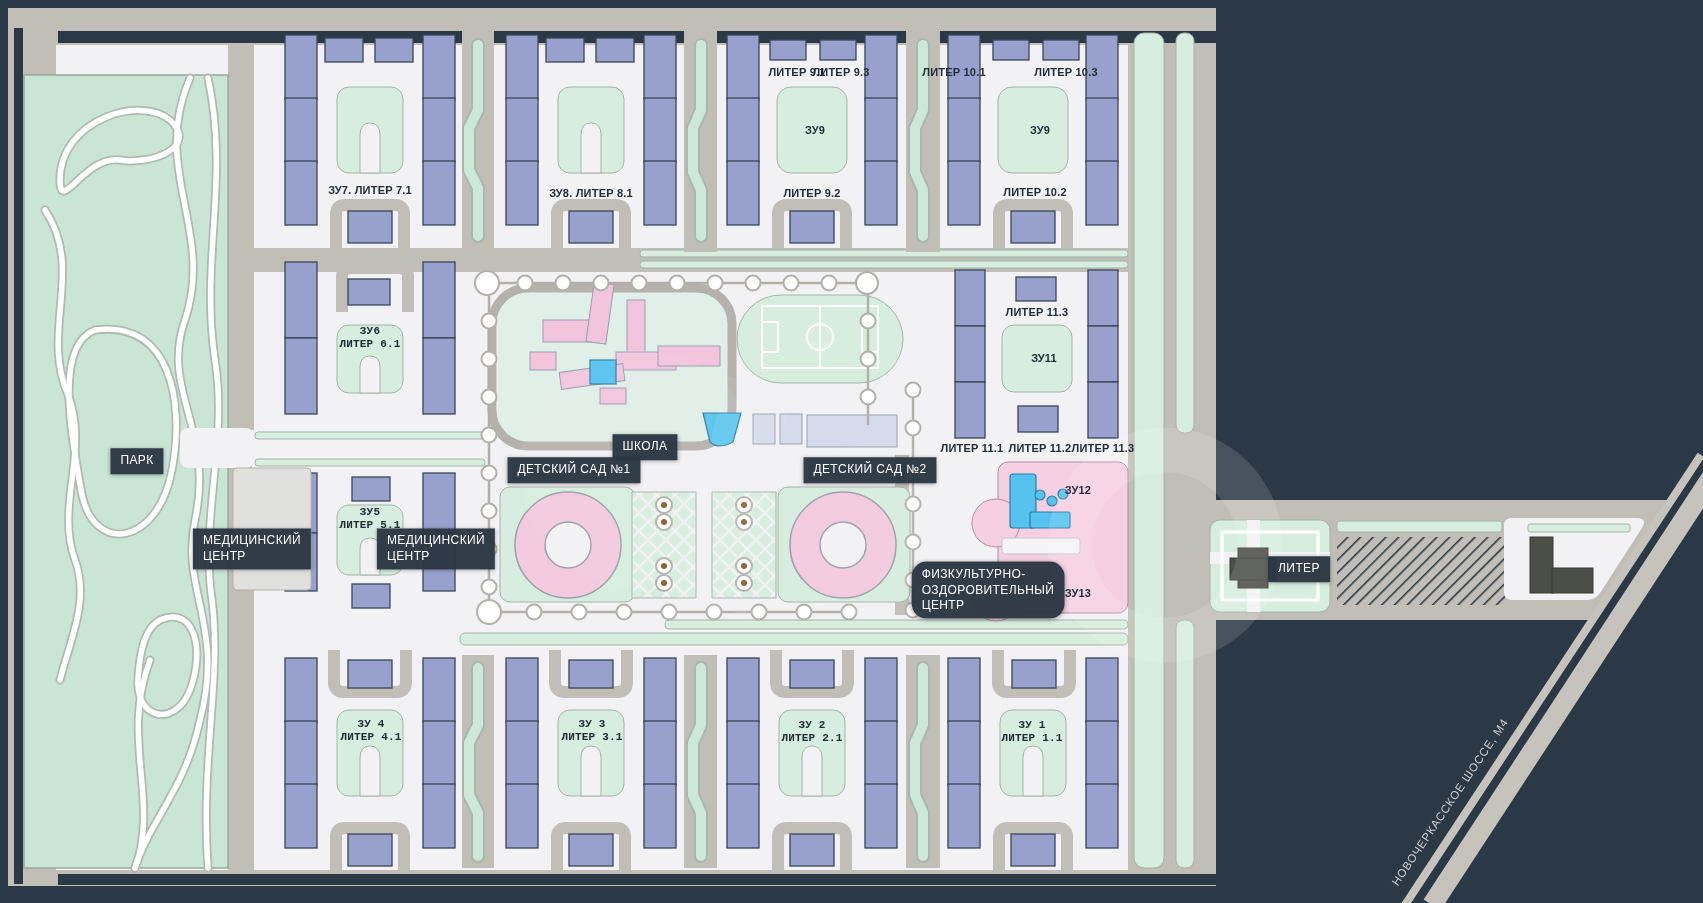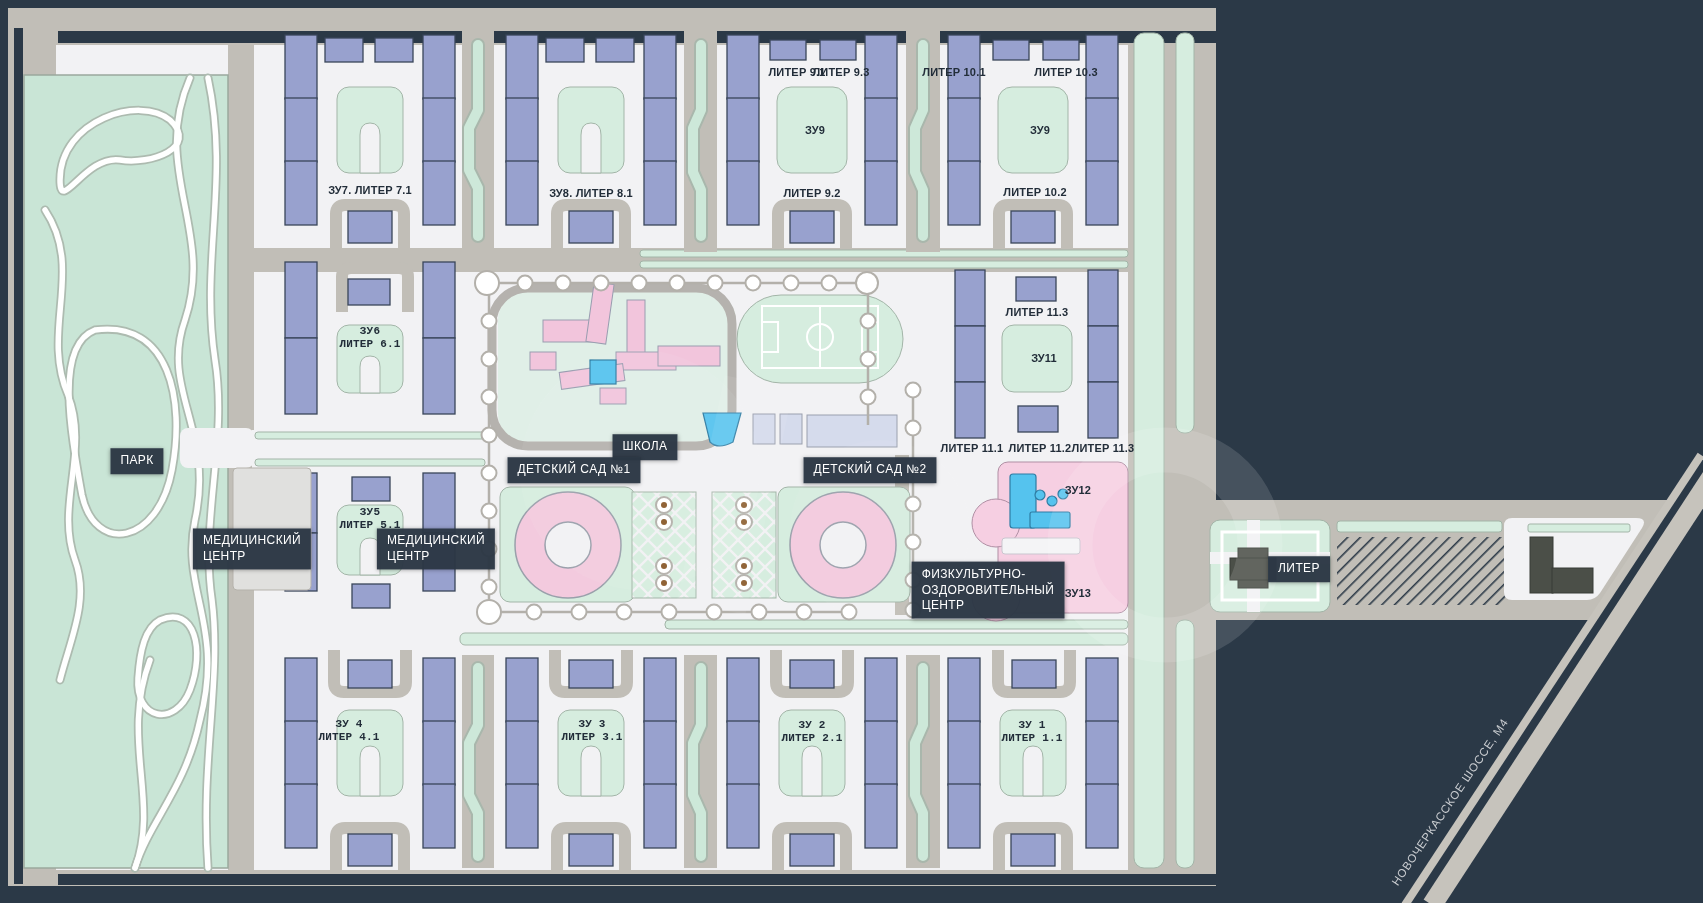--- a/index.html
+++ b/index.html
@@ -362,21 +362,21 @@
 <div class="box" style="left:574px;top:470px;">ДЕТСКИЙ САД №1</div>
 <div class="box" style="left:834px;top:470px;margin-left:36px;">ДЕТСКИЙ САД №2</div>
 <div class="box" style="left:252px;top:549px;text-align:left;">
   <span>МЕДИЦИНСКИЙ</span>
   <span>ЦЕНТР</span>
 </div>
 <div class="box" style="left:436px;top:549px;text-align:left;">
   <span>МЕДИЦИНСКИЙ</span>
   <span>ЦЕНТР</span>
 </div>
-<div class="box" style="left:988px;top:590px;text-align:left;">
+<div class="box" style="left:988px;top:590px;text-align:left;border-radius:15px;">
   <span>ФИЗКУЛЬТУРНО-</span>
   <span>ОЗДОРОВИТЕЛЬНЫЙ</span>
   <span>ЦЕНТР</span>
 </div>
 <div class="box" style="left:1299px;top:569px;">ЛИТЕР</div>
 <div class="hwy">НОВОЧЕРКАССКОЕ ШОССЕ, М4</div>
 
 <div class="mlabel" style="left:370px;top:190px;">ЗУ7. ЛИТЕР 7.1</div>
 <div class="mlabel" style="left:591px;top:193px;">ЗУ8. ЛИТЕР 8.1</div>
 <div class="mlabel" style="left:787px;top:72px;padding-left:20px;">ЛИТЕР 9.1</div>
@@ -395,21 +395,21 @@
   <span>ЗУ5</span>
   <span>ЛИТЕР 5.1</span>
 </div>
 <div class="mlabel" style="left:1037px;top:312px;">ЛИТЕР 11.3</div>
 <div class="mlabel" style="left:1037px;top:358px;margin-left:7px;">ЗУ11</div>
 <div class="mlabel" style="left:972px;top:448px;">ЛИТЕР 11.1</div>
 <div class="mlabel" style="left:1040px;top:448px;">ЛИТЕР 11.2</div>
 <div class="mlabel" style="left:1103px;top:448px;">ЛИТЕР 11.3</div>
 <div class="mlabel" style="left:1078px;top:490px;">ЗУ12</div>
 <div class="mlabel" style="left:1078px;top:593px;">ЗУ13</div>
-<div class="mlabel" style="left:349px;top:731px;">
+<div class="mlabel" style="left:371px;top:731px;">
   <span>ЗУ 4</span>
   <span>ЛИТЕР 4.1</span>
 </div>
 <div class="mlabel" style="left:592px;top:731px;">
   <span>ЗУ 3</span>
   <span>ЛИТЕР 3.1</span>
 </div>
 <div class="mlabel" style="left:812px;top:732px;">
   <span>ЗУ 2</span>
   <span>ЛИТЕР 2.1</span>

